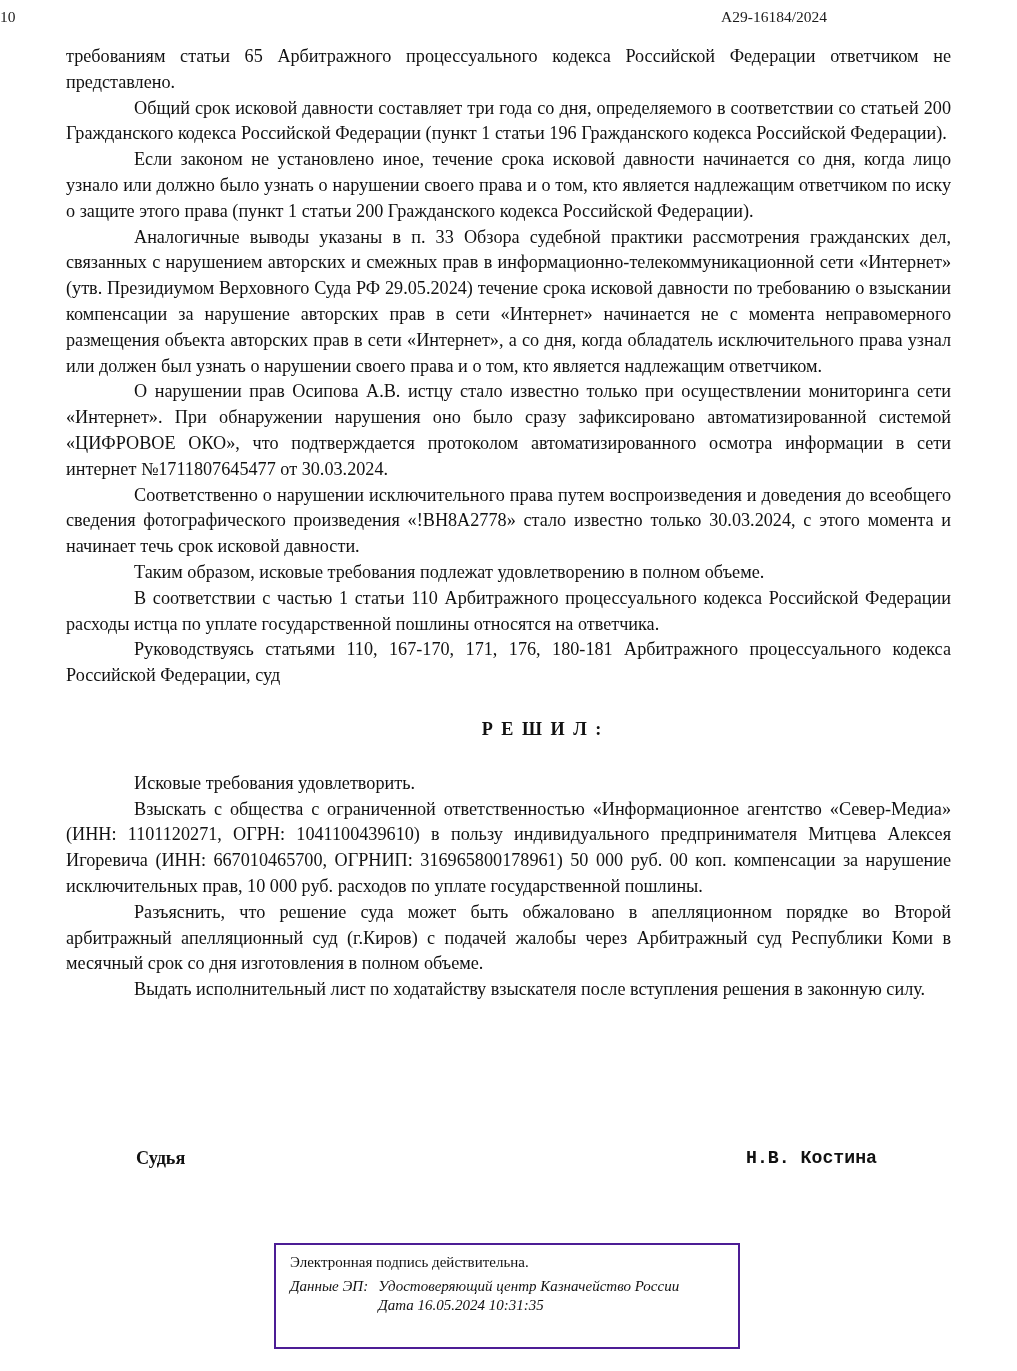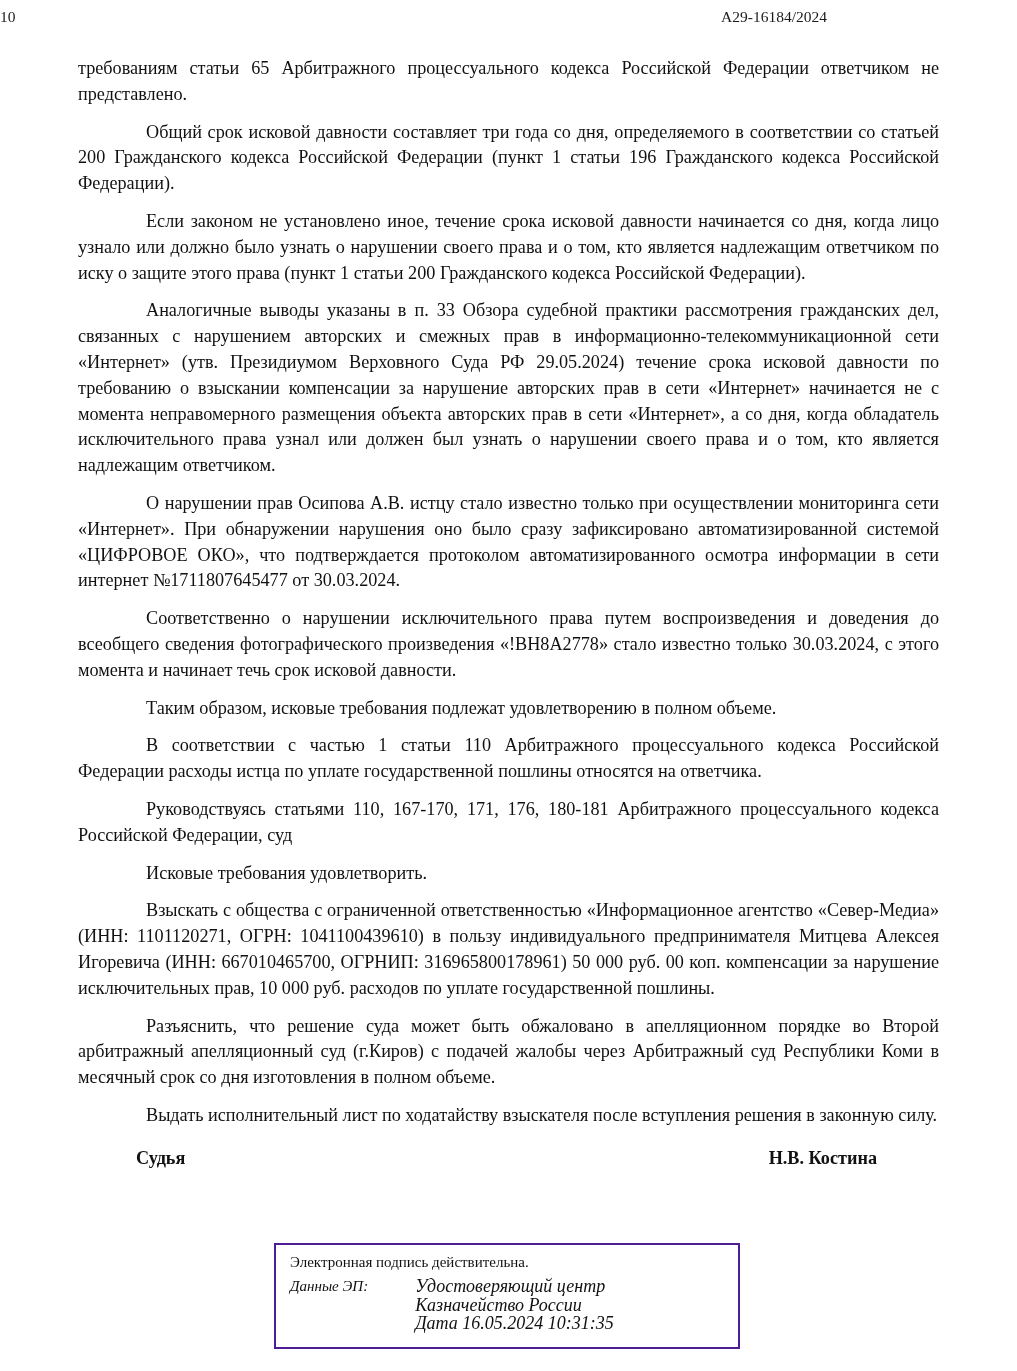--- a/index.html
+++ b/index.html
@@ -44,21 +44,21 @@
     top: 44px;
     left: 66px;
     width: 885px;
     font-size: 18.2px;
     line-height: 25.8px;
     text-align: justify;
     text-justify: inter-word;
     color: #111111;
   }
   .body-text p {
-    margin: 12px;
+    margin: 0;
     text-indent: 68px;
   }
   .body-text p.no-indent {
     text-indent: 0;
   }
   .resolution-title {
     margin: 0;
     text-align: center;
     text-indent: 0;
     font-weight: bold;
@@ -77,20 +77,21 @@
   }
   .signature .judge-label {
     position: absolute;
     left: 70px;
     top: 0;
   }
   .signature .judge-name {
     position: absolute;
     right: 74px;
     top: 0;
+    font-family: Liberation Mono, monospace;
   }
   .stamp {
     position: absolute;
     top: 1243px;
     left: 274px;
     width: 466px;
     height: 106px;
     border: 2px solid #4c1d95;
     box-sizing: border-box;
     padding: 8px 20px 0 14px;
@@ -106,23 +107,22 @@
     display: flex;
     font-style: italic;
   }
   .stamp .row .label {
     flex: 0 0 auto;
     font-size: 15px;
     padding-right: 10px;
   }
   .stamp .row .values {
     flex: 1 1 auto;
-    font-size: 18px;
+    font-size: 15px;
     line-height: 18.5px;
-    margin-left: 37px;
   }
 </style>
 </head>
 <body>
 
 <div class="page">
 
   <div class="header">
     <div class="page-number">10</div>
     <div class="case-number">А29-16184/2024</div>
@@ -132,20 +132,21 @@
     <p class="no-indent">требованиям статьи 65 Арбитражного процессуального кодекса Российской Федерации ответчиком не представлено.</p>
     <p>Общий срок исковой давности составляет три года со дня, определяемого в соответствии со статьей 200 Гражданского кодекса Российской Федерации (пункт 1 статьи 196 Гражданского кодекса Российской Федерации).</p>
     <p>Если законом не установлено иное, течение срока исковой давности начинается со дня, когда лицо узнало или должно было узнать о нарушении своего права и о том, кто является надлежащим ответчиком по иску о защите этого права (пункт 1 статьи 200 Гражданского кодекса Российской Федерации).</p>
     <p>Аналогичные выводы указаны в п. 33 Обзора судебной практики рассмотрения гражданских дел, связанных с нарушением авторских и смежных прав в информационно-телекоммуникационной сети «Интернет» (утв. Президиумом Верховного Суда РФ 29.05.2024) течение срока исковой давности по требованию о взыскании компенсации за нарушение авторских прав в сети «Интернет» начинается не с момента неправомерного размещения объекта авторских прав в сети «Интернет», а со дня, когда обладатель исключительного права узнал или должен был узнать о нарушении своего права и о том, кто является надлежащим ответчиком.</p>
     <p>О нарушении прав Осипова А.В. истцу стало известно только при осуществлении мониторинга сети «Интернет». При обнаружении нарушения оно было сразу зафиксировано автоматизированной системой «ЦИФРОВОЕ ОКО», что подтверждается протоколом автоматизированного осмотра информации в сети интернет №1711807645477 от 30.03.2024.</p>
     <p>Соответственно о нарушении исключительного права путем воспроизведения и доведения до всеобщего сведения фотографического произведения «!ВН8А2778» стало известно только 30.03.2024, с этого момента и начинает течь срок исковой давности.</p>
     <p>Таким образом, исковые требования подлежат удовлетворению в полном объеме.</p>
     <p>В соответствии с частью 1 статьи 110 Арбитражного процессуального кодекса Российской Федерации расходы истца по уплате государственной пошлины относятся на ответчика.</p>
     <p>Руководствуясь статьями 110, 167-170, 171, 176, 180-181 Арбитражного процессуального кодекса Российской Федерации, суд</p>
 
+    <p class="resolution-title">Р Е Ш И Л :</p>
 
     <p>Исковые требования удовлетворить.</p>
     <p>Взыскать с общества с ограниченной ответственностью «Информационное агентство «Север-Медиа» (ИНН: 1101120271, ОГРН: 1041100439610) в пользу индивидуального предпринимателя Митцева Алексея Игоревича (ИНН: 667010465700, ОГРНИП: 316965800178961) 50 000 руб. 00 коп. компенсации за нарушение исключительных прав, 10 000 руб. расходов по уплате государственной пошлины.</p>
     <p>Разъяснить, что решение суда может быть обжаловано в апелляционном порядке во Второй арбитражный апелляционный суд (г.Киров) с подачей жалобы через Арбитражный суд Республики Коми в месячный срок со дня изготовления в полном объеме.</p>
     <p>Выдать исполнительный лист по ходатайству взыскателя после вступления решения в законную силу.</p>
   </div>
 
   <div class="signature">
     <span class="judge-label">Судья</span>
     <span class="judge-name">Н.В. Костина</span>

